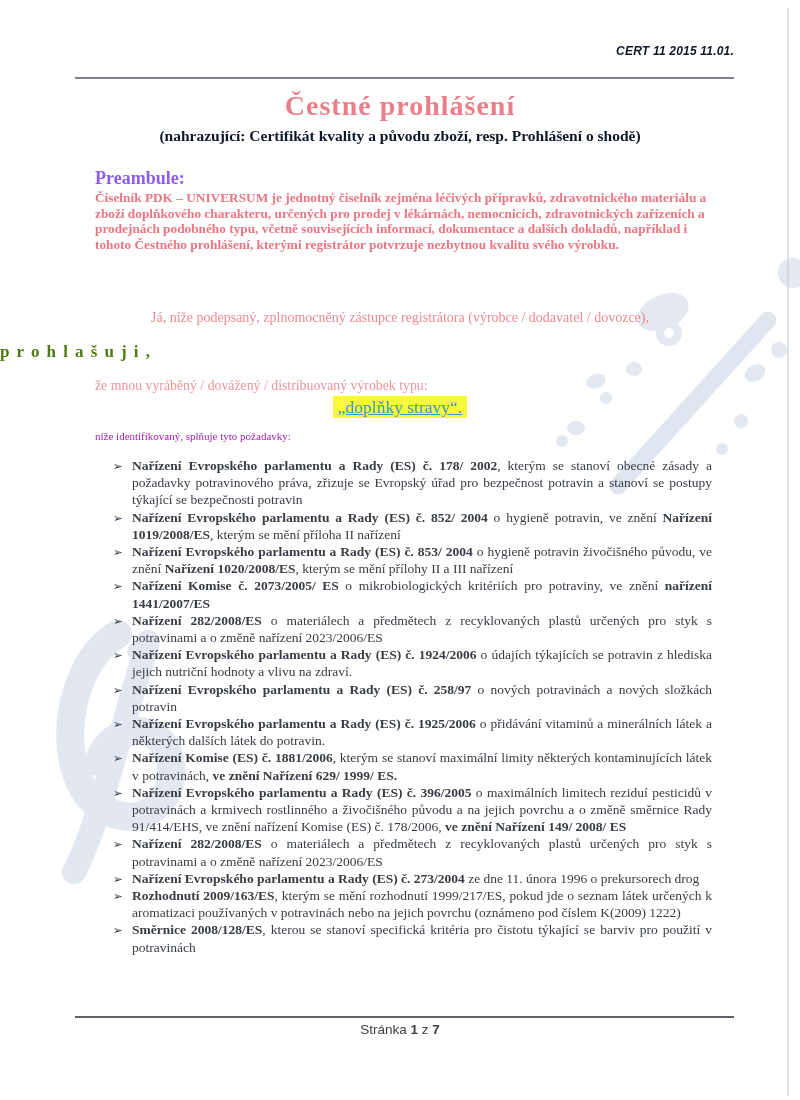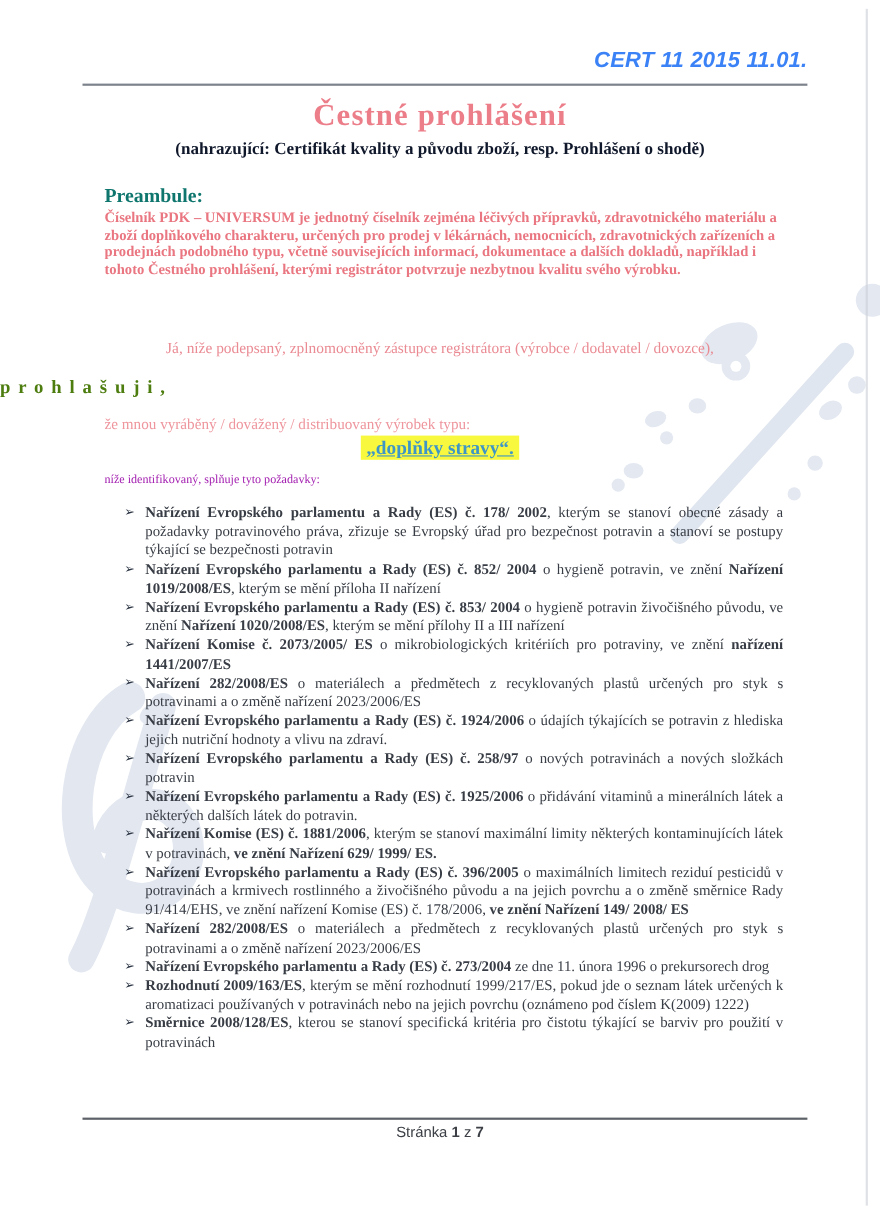--- a/index.html
+++ b/index.html
@@ -9,37 +9,37 @@
   }
   .layer-content { position:relative; z-index:2; }
   .watermark { position:absolute; left:0; top:0; z-index:1; }
   .scan-edge {
     position:absolute; right:11px; top:8px; bottom:4px; width:2px;
     background:#ccd1d8; opacity:.65; z-index:1;
   }
 
   .doc-header {
     position:absolute; top:44px; left:75px; right:66px;
-    border-bottom:2px solid #7d838c; text-align:right; padding-bottom:9px;
+    border-bottom:2px solid #7d838c; text-align:right; padding-bottom:19px;
     font-family:"Liberation Sans", sans-serif; font-style:italic; font-weight:bold;
-    font-size:20px; color:#3b82f6; letter-spacing:0.2px;
+    font-size:12px; color:#0f172a; letter-spacing:0.2px;
   }
 
   .doc-title {
     position:absolute; top:90px; left:0; right:0; text-align:center;
     font-size:28px; font-weight:bold; color:#ec7e8a; letter-spacing:1px; margin:0;
   }
   .doc-subtitle {
     position:absolute; top:127px; left:0; right:0; text-align:center;
     font-size:15.5px; font-weight:bold; color:#0f172a;
   }
 
   .preamble-heading {
     position:absolute; top:168px; left:95px;
-    font-size:18px; font-weight:bold; color:#0f766e; margin:0;
+    font-size:18px; font-weight:bold; color:#8b5cf6; margin:0;
   }
   .preamble-text {
     position:absolute; top:190px; left:95px; width:620px;
     font-size:13.3px; font-weight:bold; color:#e97680; line-height:15.7px;
   }
   .preamble-text p { margin:0; }
 
   .decl-intro {
     position:absolute; top:310px; left:0; right:0; text-align:center;
     font-size:14px; color:#ea8a93;
@@ -49,21 +49,21 @@
     font-size:17px; font-weight:bold; color:#4d7c0f; letter-spacing:0.42em;
   }
   .decl-product-line {
     position:absolute; top:378px; left:95px;
     font-size:13.8px; color:#ee959d;
   }
   .decl-product-type {
     position:absolute; top:397px; left:0; right:0; text-align:center;
   }
   .decl-product-type mark {
-    background:#f8f83e; color:#3e96c6; font-weight:bold; font-size:17.5px;
+    background:#f8f83e; color:#3e96c6; font-weight:normal; font-size:17.5px;
     text-decoration:underline; padding:1px 5px;
   }
   .decl-follow {
     position:absolute; top:430px; left:95px;
     font-size:11px; color:#a21caf;
   }
 
   .req-list {
     position:absolute; top:457px; left:113px; width:599px;
     list-style:none; margin:0; padding:0;

